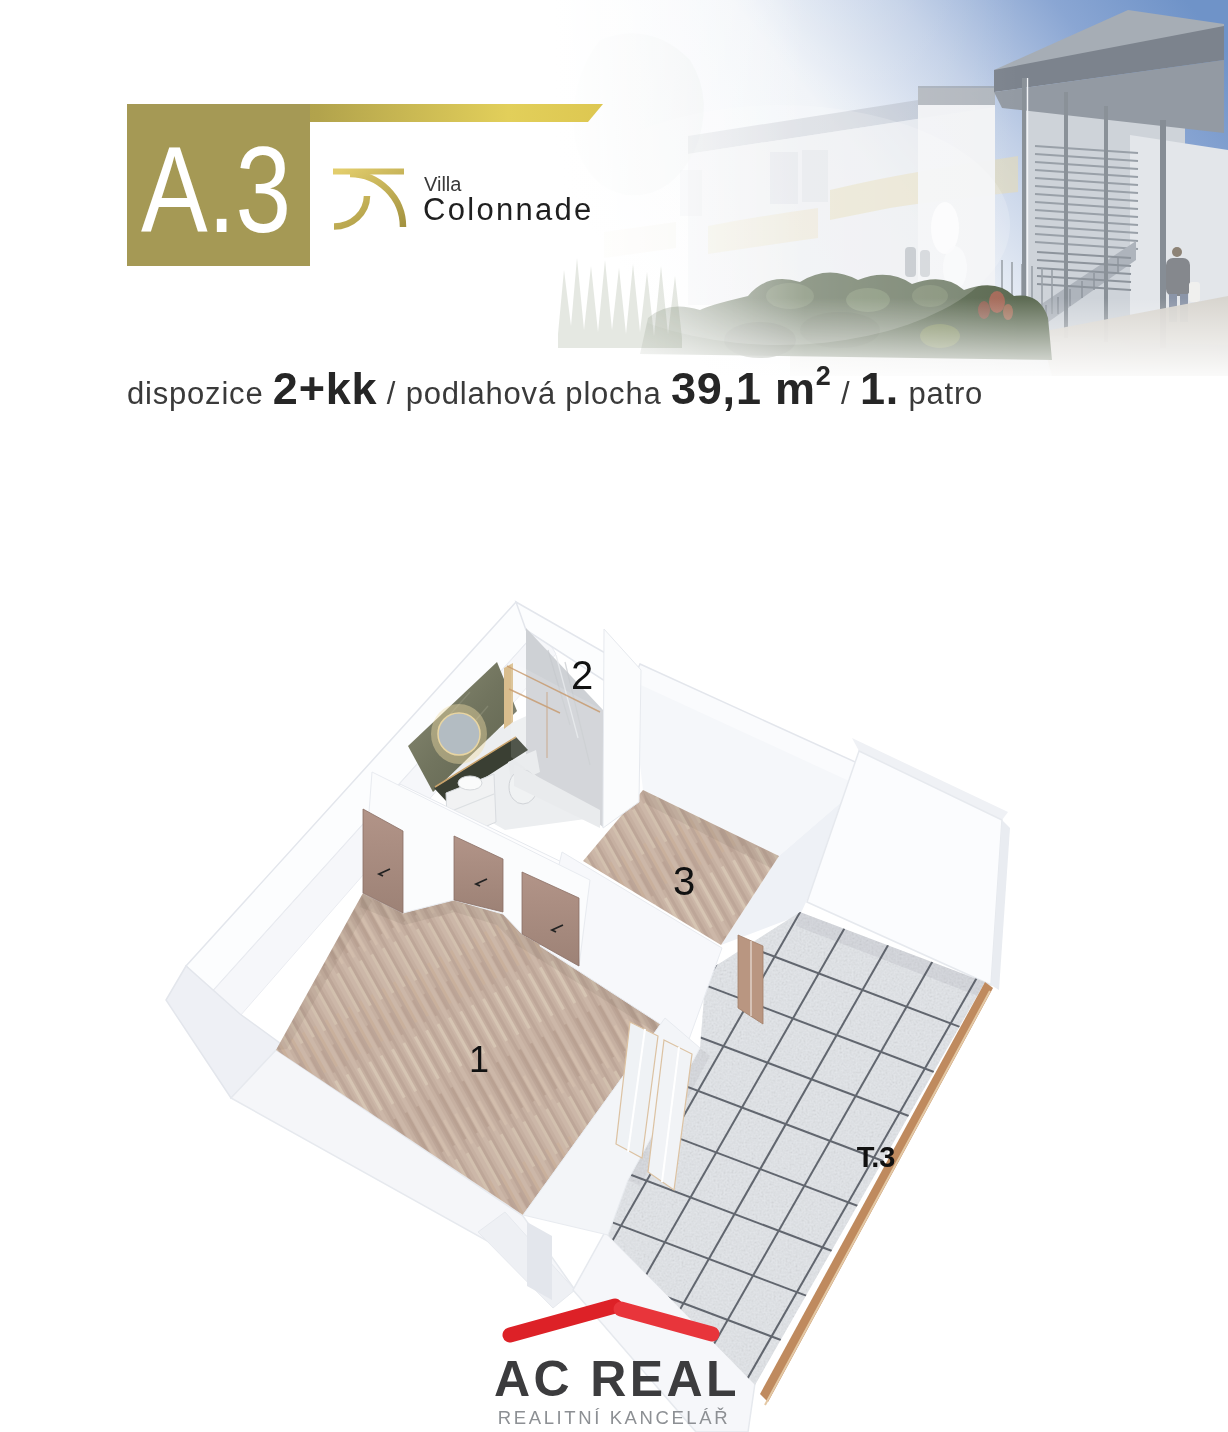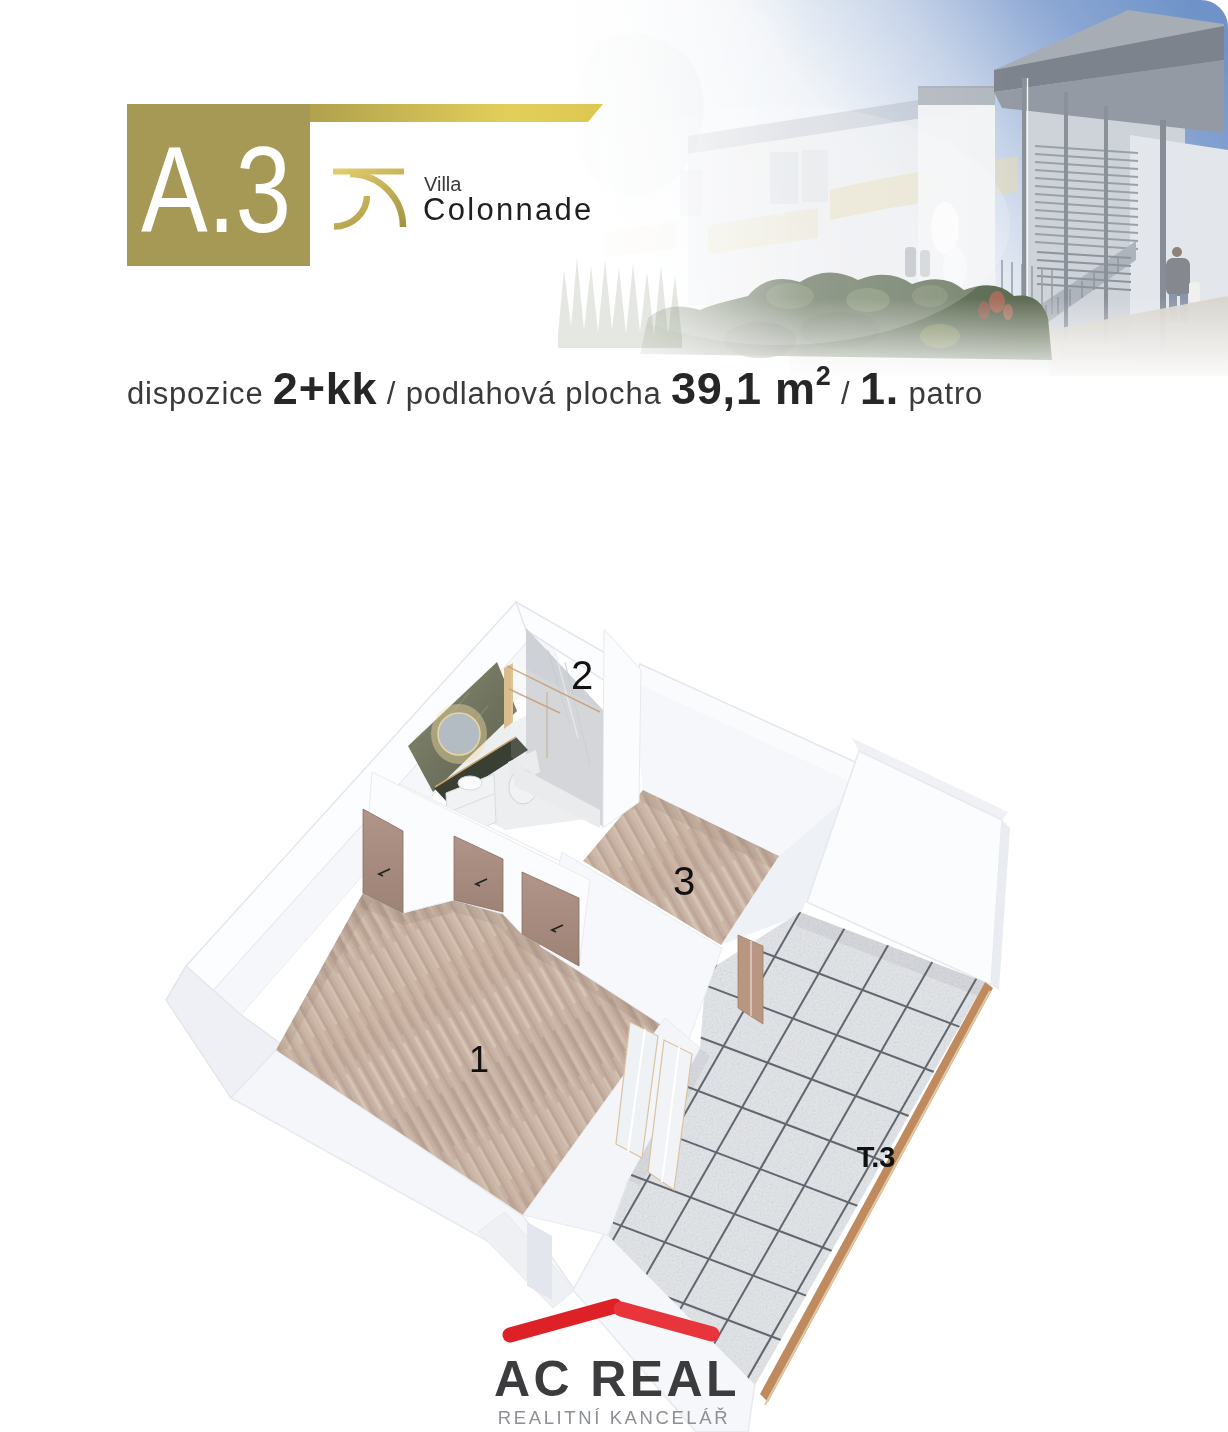--- a/index.html
+++ b/index.html
@@ -1,17 +1,17 @@
 <!DOCTYPE html>
 <html><head>
 <meta charset="utf-8">
 <style>
   html,body{margin:0;padding:0;background:#ffffff;}
   #page{position:relative;width:1228px;height:1432px;background:#ffffff;overflow:hidden;
-        font-family:"Liberation Sans", sans-serif;border-radius:27px;}
+        font-family:"Liberation Sans", sans-serif;}
   svg{display:block;}
 </style>
 </head>
 <body>
 <div id="page">
 <svg width="1228" height="1432" viewBox="0 0 1228 1432" xmlns="http://www.w3.org/2000/svg">
 <defs>
   <linearGradient id="skyg2" gradientUnits="userSpaceOnUse" x1="700" y1="360" x2="1165" y2="-25">
     <stop offset="0" stop-color="#ffffff"></stop>
     <stop offset="0.42" stop-color="#eef2f7"></stop>

